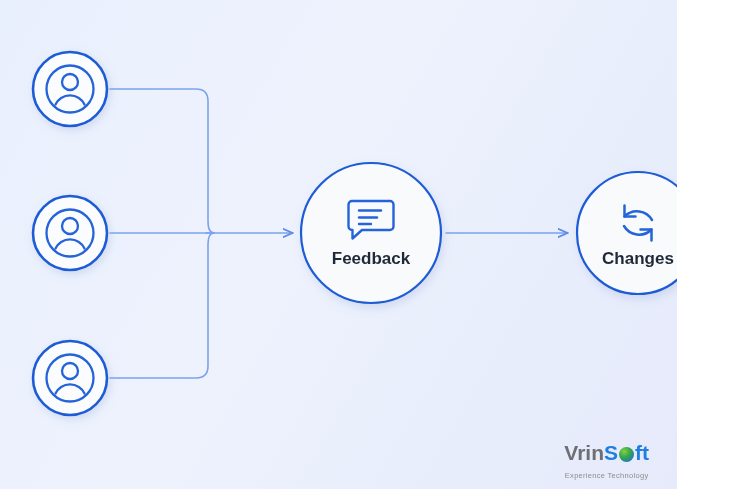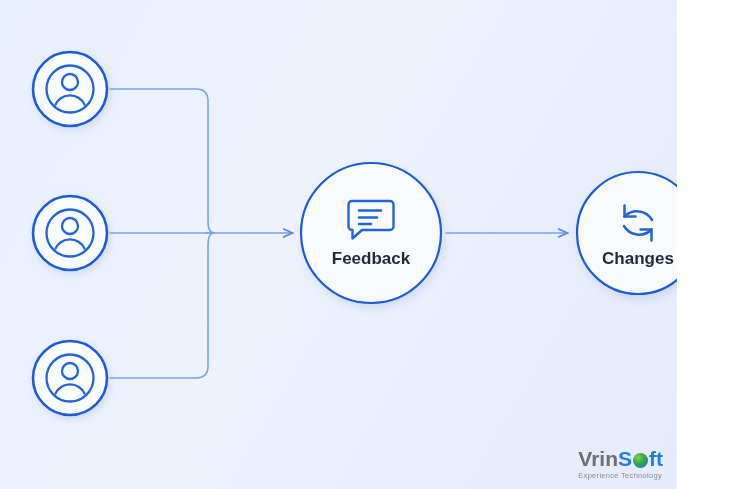--- a/index.html
+++ b/index.html
@@ -25,23 +25,23 @@
     top: 0;
     width: 740px;
     height: 489px;
   }
   .node-label {
     font-weight: bold;
     fill: #1f2937;
   }
   .logo-wrap {
     position: absolute;
-    right: 14px;
+    right: 28px;
     bottom: 10px;
-    text-align: left;
+    text-align: center;
     line-height: 1;
     user-select: none;
   }
   .logo-main {
     font-family: "Liberation Sans", sans-serif;
     font-size: 21px;
     font-weight: bold;
     letter-spacing: 0px;
     white-space: nowrap;
   }
@@ -57,21 +57,21 @@
     height: 15px;
     border-radius: 50%;
     background: radial-gradient(circle at 35% 30%, #7fd14a 0%, #39a845 40%, #1f7fb5 75%, #15557f 100%);
     vertical-align: -2px;
     margin: 0 1px;
   }
   .logo-ft {
     color: #1f7fe0;
   }
   .logo-tagline {
-    margin-top: 3px;
+    margin-top: 9px;
     font-family: "Liberation Sans", sans-serif;
     font-size: 7.5px;
     color: #8b8d92;
     letter-spacing: 0.3px;
     white-space: nowrap;
   }
 </style>
 </head>
 <body>
 

